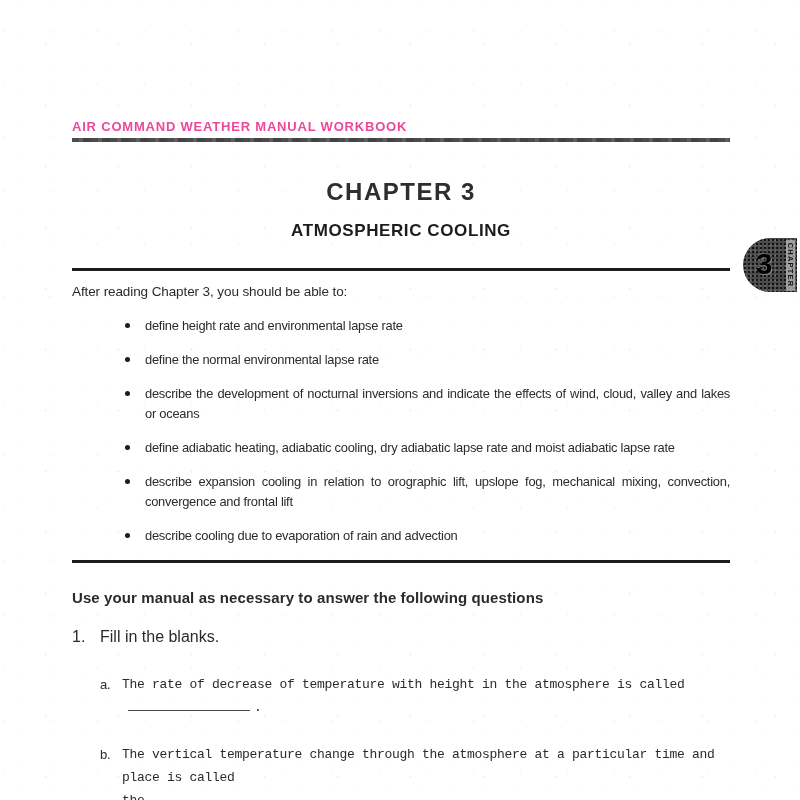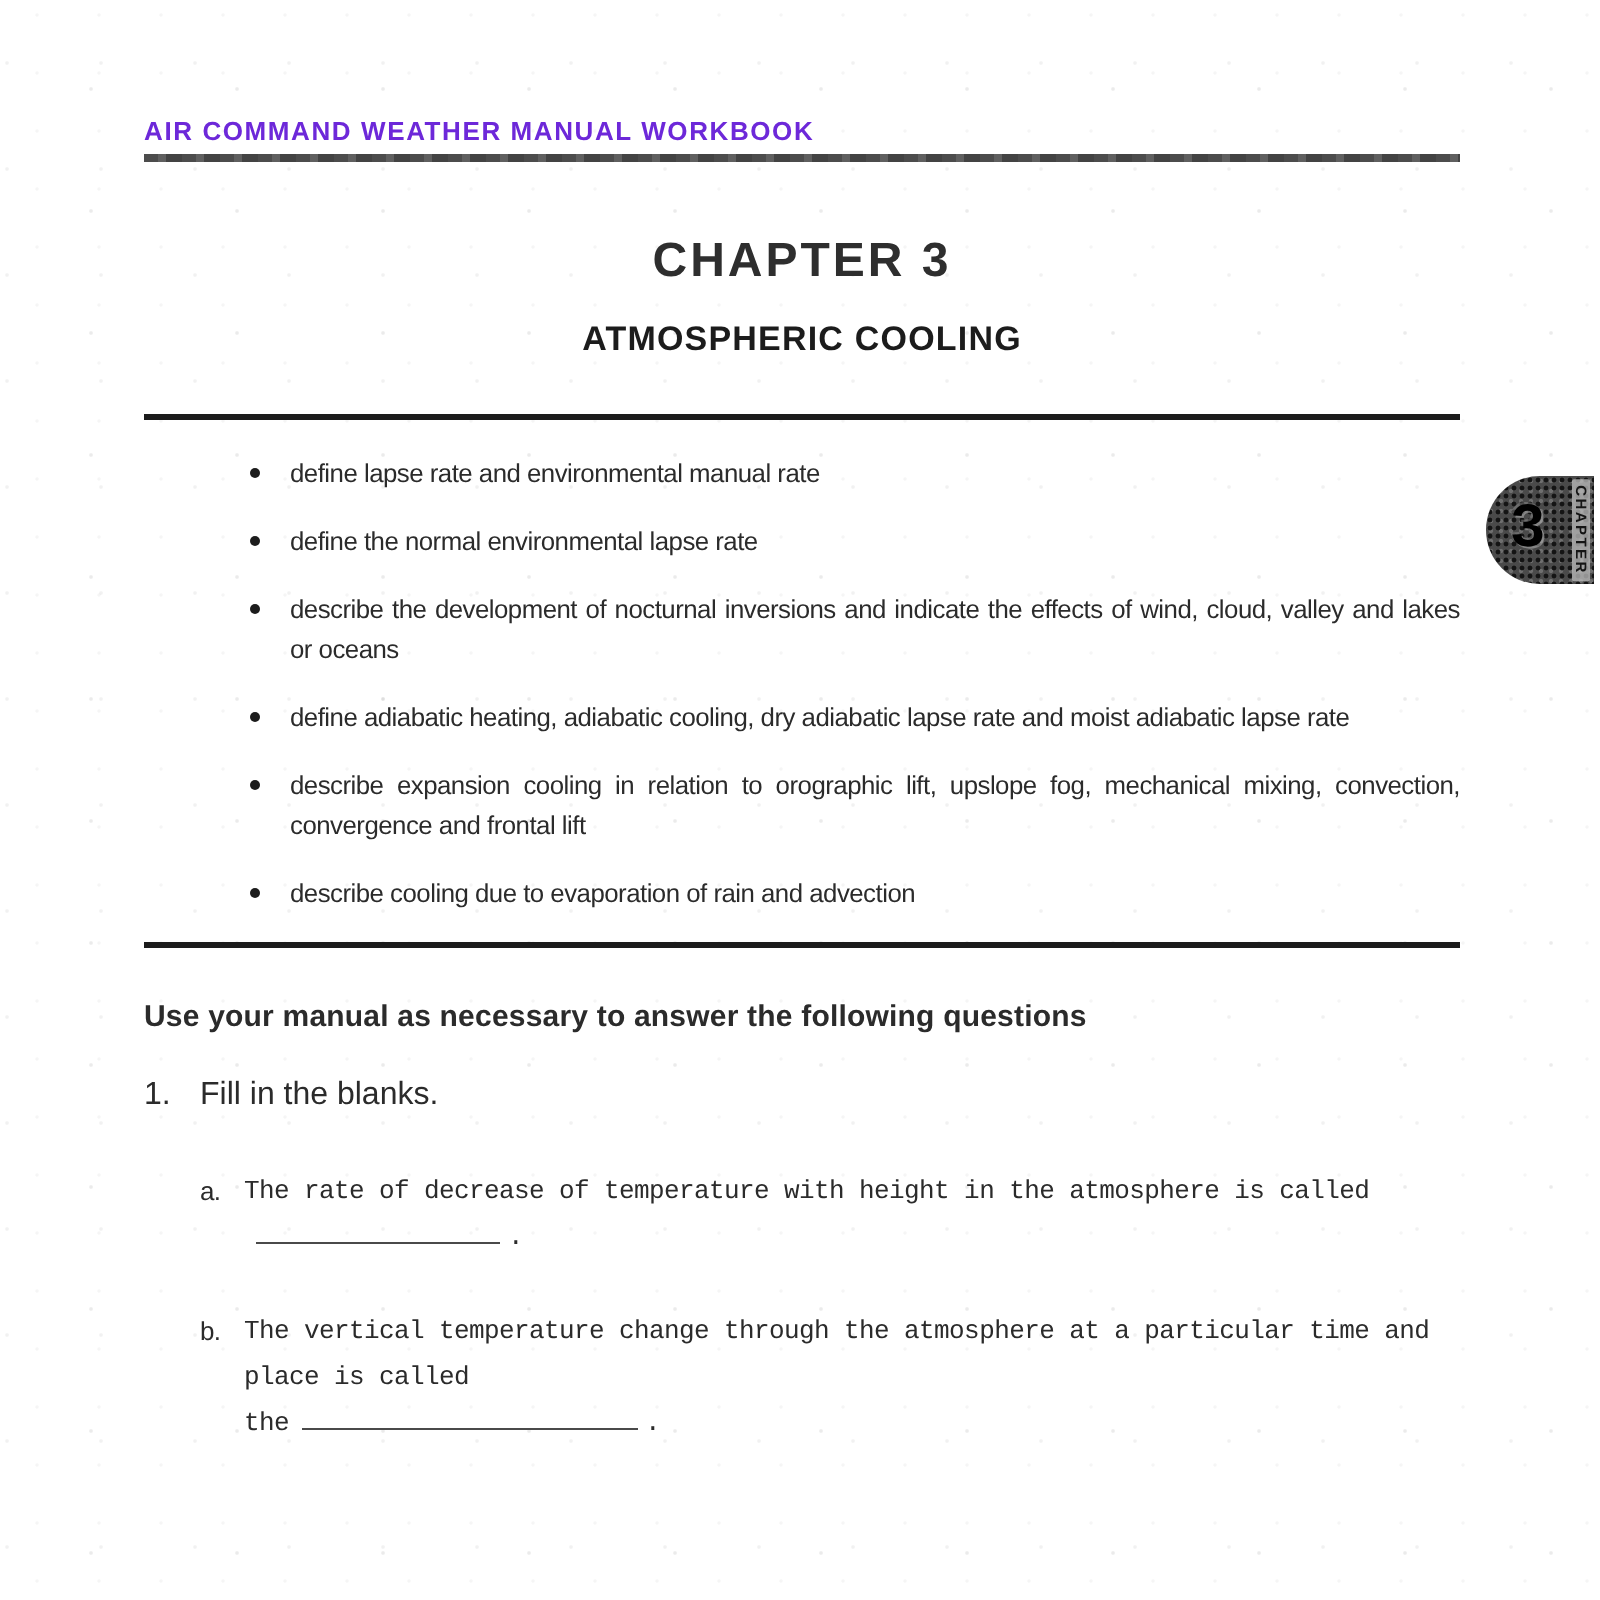--- a/index.html
+++ b/index.html
@@ -12,22 +12,22 @@
       radial-gradient(circle, rgba(60,60,60,0.10) 0.6px, transparent 1.2px),
       radial-gradient(circle, rgba(60,60,60,0.07) 0.6px, transparent 1.2px),
       radial-gradient(circle, rgba(60,60,60,0.05) 0.5px, transparent 1.1px);
     background-size: 73px 61px, 47px 53px, 31px 29px;
     background-position: 9px 14px, 27px 5px, 3px 22px;
   }
 
   .content { position:absolute; left:72px; top:0; width:658px; }
 
   .header-title {
-    margin-top:58px;
-    font-size:13px; font-weight:bold; letter-spacing:0.8px; color:#6d28d9;
+    margin-top:119px;
+    font-size:13px; font-weight:bold; letter-spacing:0.8px; color:#ec4899;
   }
   .header-rule {
     margin-top:4px; height:4px;
     background: repeating-linear-gradient(90deg, #4c4c4c 0 7px, #5f5f5f 7px 11px, #434343 11px 19px);
   }
 
   .chapter-label {
     margin-top:36px; text-align:center;
     font-size:24px; font-weight:700; letter-spacing:1.5px; color:#2e2e2e;
   }
@@ -100,25 +100,26 @@
 <div class="content">
 
   <div class="header-title">AIR COMMAND WEATHER MANUAL WORKBOOK</div>
   <div class="header-rule"></div>
 
   <div class="chapter-label">CHAPTER 3</div>
   <div class="chapter-title">ATMOSPHERIC COOLING</div>
 
   <div class="rule rule-top"></div>
 
+  <div class="intro">After reading Chapter 3, you should be able to:</div>
 
   <ul class="objectives">
     <li>
       <span class="bullet-dot"></span>
-      <span>define lapse rate and environmental manual rate</span>
+      <span>define height rate and environmental lapse rate</span>
     </li>
     <li>
       <span class="bullet-dot"></span>
       <span>define the normal environmental lapse rate</span>
     </li>
     <li>
       <span class="bullet-dot"></span>
       <span>describe the development of nocturnal inversions and indicate the effects of wind, cloud, valley and lakes or oceans</span>
     </li>
     <li>

